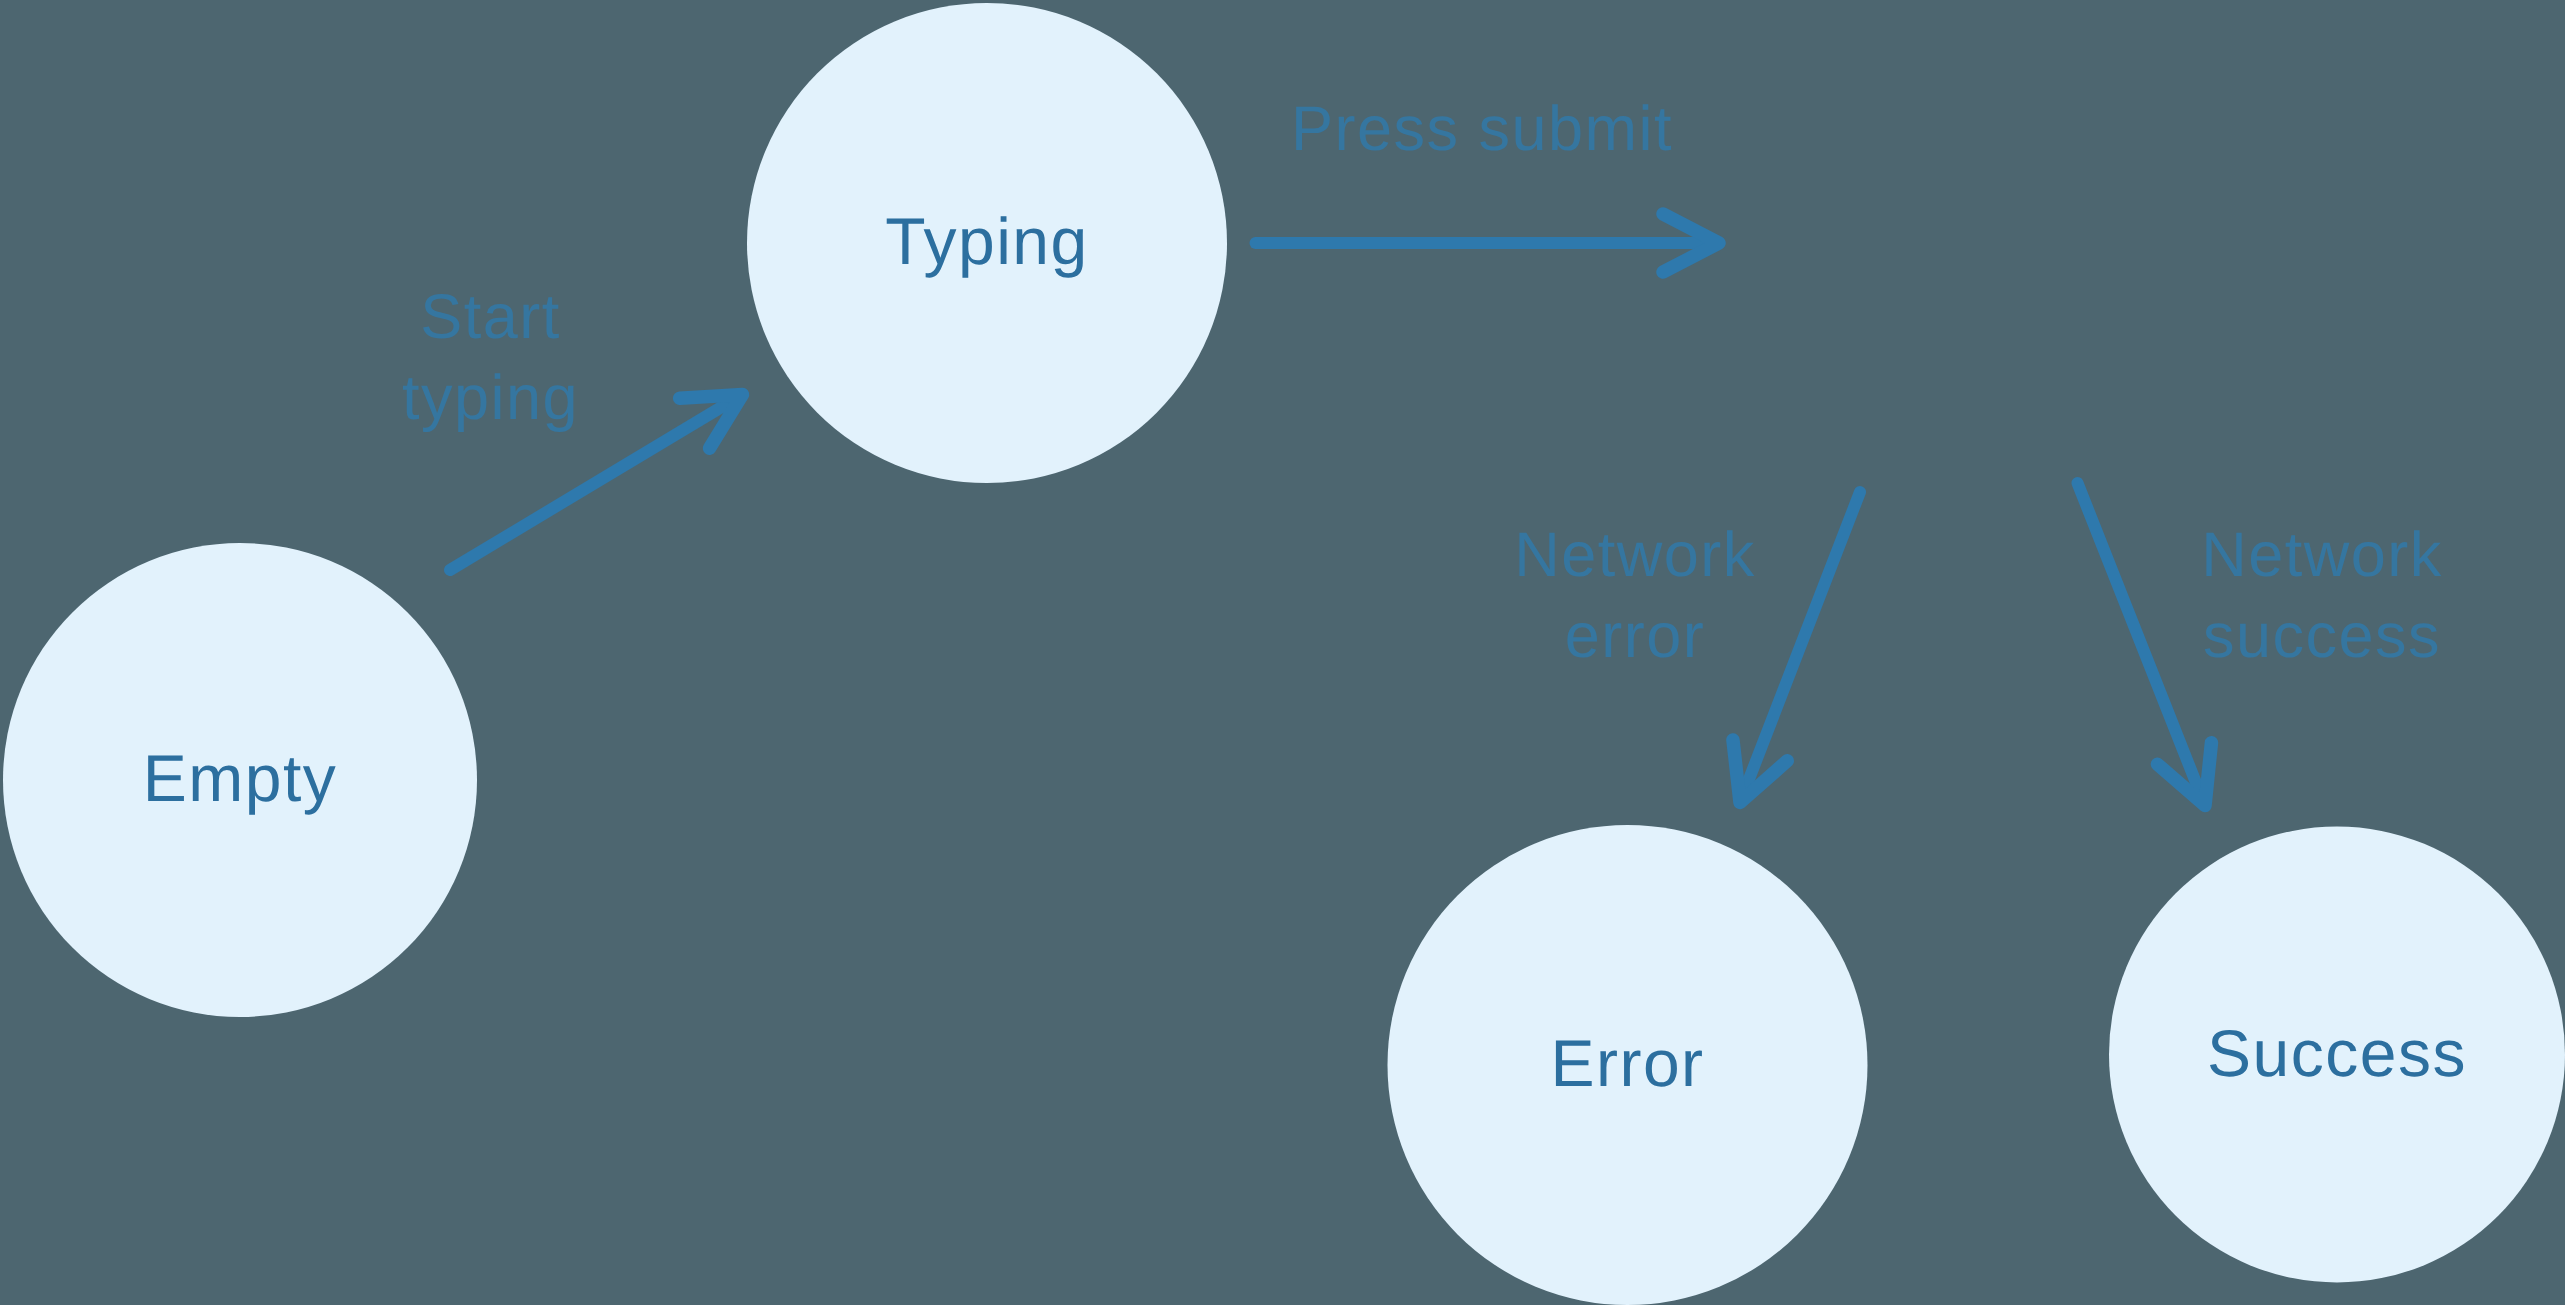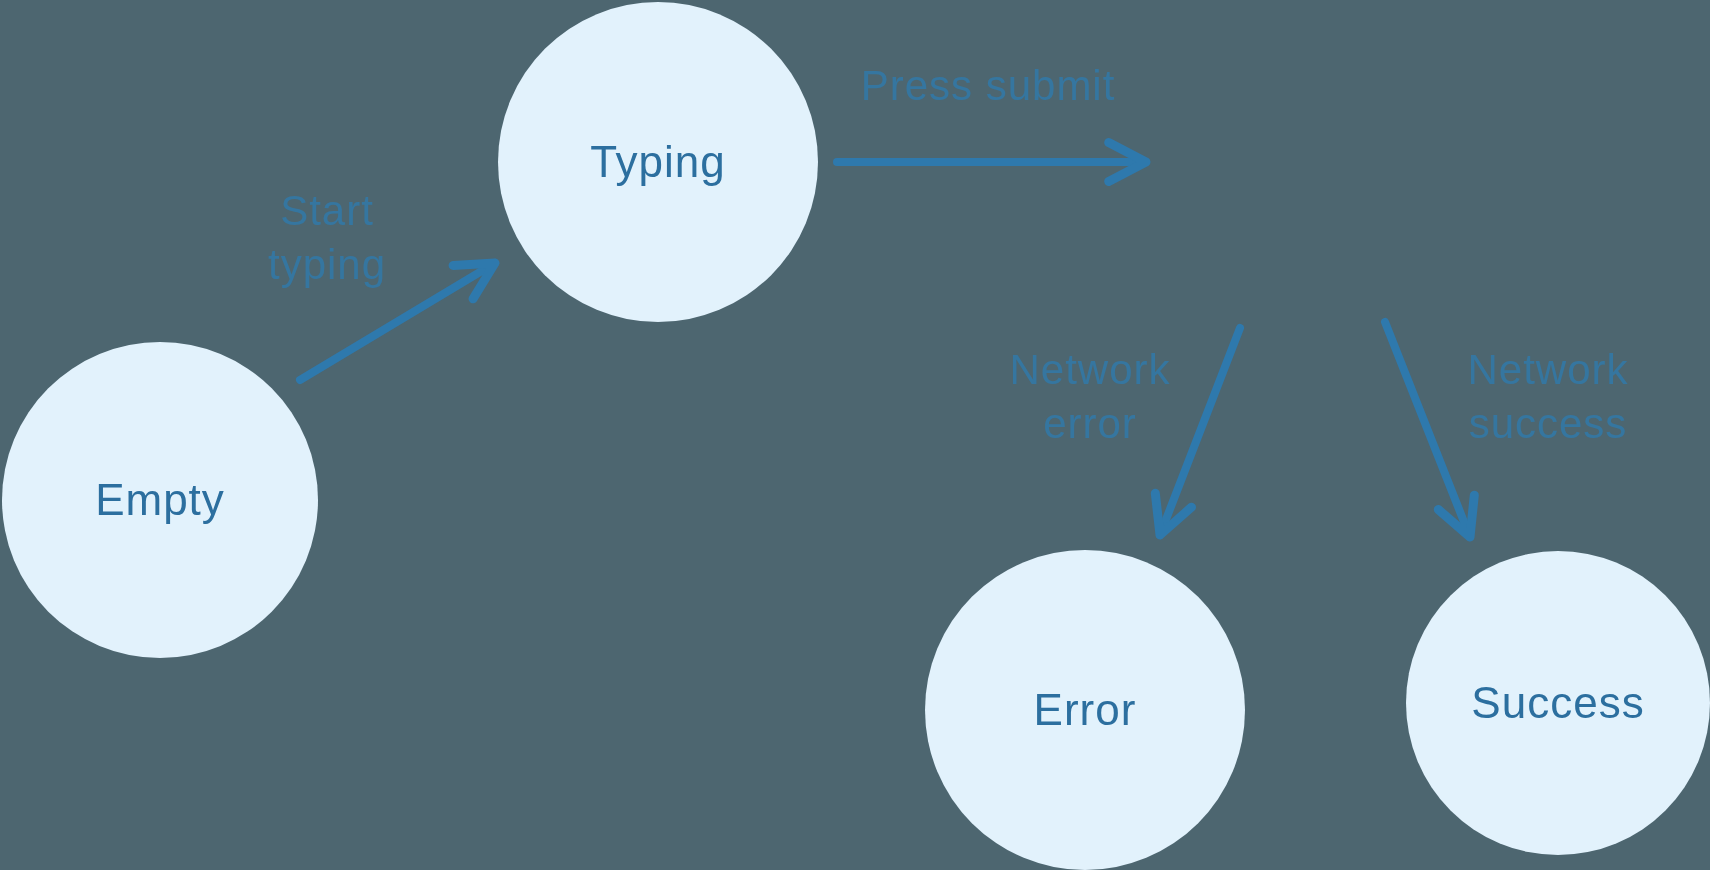--- a/index.html
+++ b/index.html
@@ -62,21 +62,21 @@
       <g>
         <line x1="1240" y1="328" x2="1160" y2="535" stroke="#2e79ad" stroke-width="8" stroke-linecap="round"></line>
         <path d="M 1155.3 493.3 L 1160 535 L 1191.5 507.2" fill="none" stroke="#2e79ad" stroke-width="9" stroke-linecap="round" stroke-linejoin="round"></path>
       </g>
       <g>
         <line x1="1385" y1="322" x2="1470" y2="537" stroke="#2e79ad" stroke-width="8" stroke-linecap="round"></line>
         <path d="M 1438.3 509.5 L 1470 537 L 1474.3 495.2" fill="none" stroke="#2e79ad" stroke-width="9" stroke-linecap="round" stroke-linejoin="round"></path>
       </g>
     </svg>
 
-  <div class="state-node" style="left: 2px; top: 342px; height: 316px; width: 316px; align-items: center;">
+  <div class="state-node" style="left: 2px; top: 362px; height: 316px; width: 316px; align-items: center;">
     <span class="state-label">Empty</span>
   </div>
 
   <div class="state-node" style="left: 498px; top: 2px; height: 320px; width: 320px;">
     <span class="state-label">Typing</span>
   </div>
 
 
   <div class="state-node" style="left: 925px; top: 550px; height: 320px; width: 320px;">
     <span class="state-label">Error</span>

